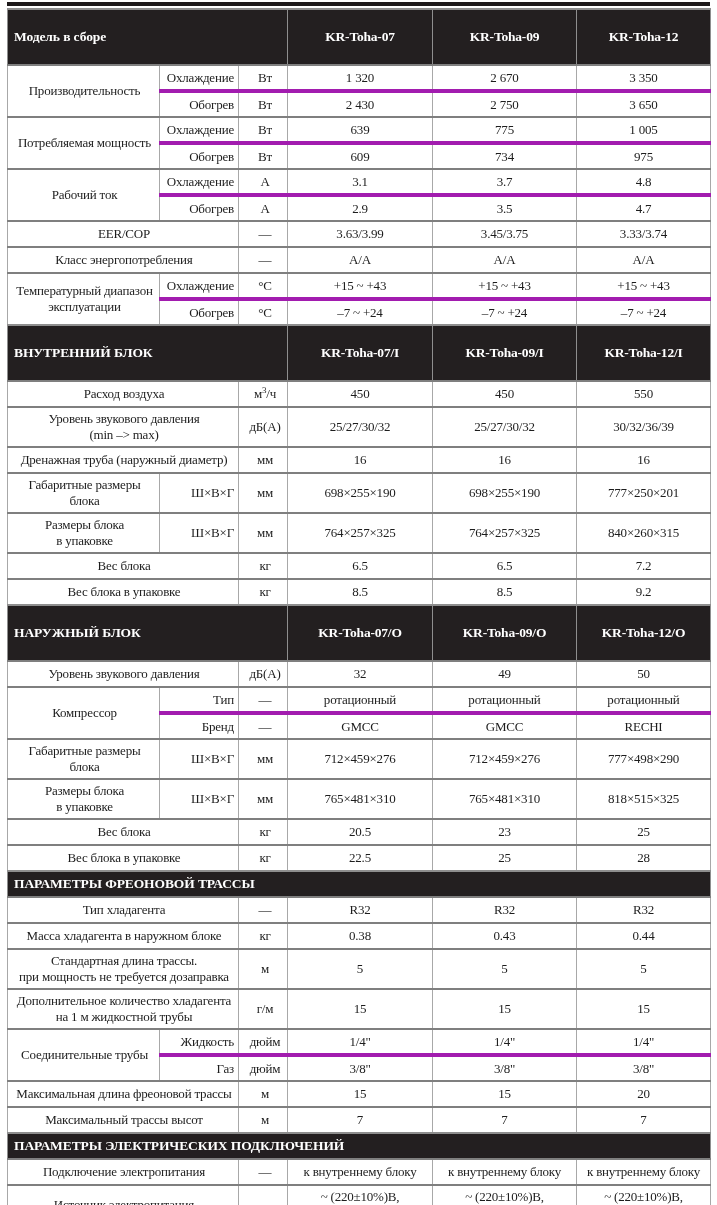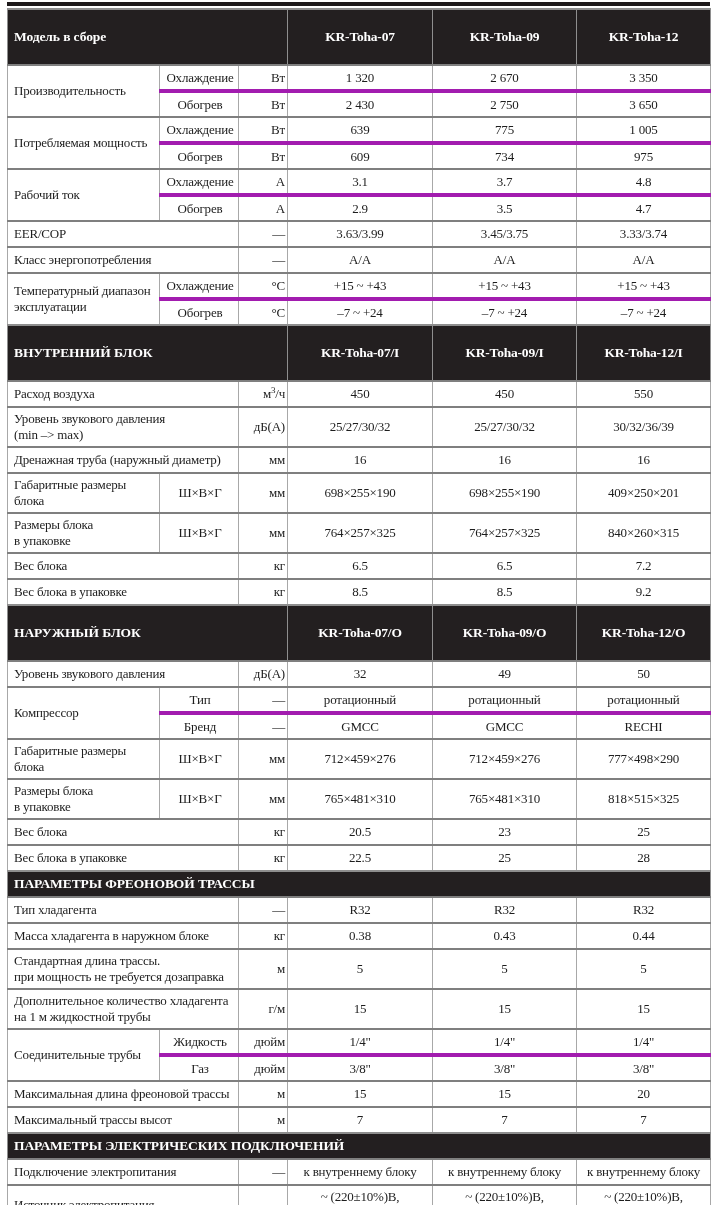--- a/index.html
+++ b/index.html
@@ -35,30 +35,30 @@
     font-size: 13px;
     line-height: 16px;
     color: #1d1d1d;
     vertical-align: middle;
     overflow: hidden;
   }
   tr { height: 26px; }
   tr.major > td { border-top: 2px solid #7f7f7f; }
   tr.minor > td { border-top: 4px solid #a21caf; }
   td.lbl {
-    text-align: left;
+    text-align: center;
     padding: 3px 4px 3px 6px;
     white-space: pre-line;
   }
   td.sub {
+    text-align: right;
+    padding: 3px 4px 3px 6px;
+  }
+  td.unit {
     text-align: center;
-    padding: 3px 4px 3px 6px;
-  }
-  td.unit {
-    text-align: right;
     padding: 3px 2px 3px 6px;
   }
   td.val {
     text-align: center;
     padding: 3px 2px;
     white-space: pre-line;
   }
   sup { font-size: 9px; line-height: 0; }
   tr.band { height: 26px; }
   tr.band > td {
@@ -203,21 +203,21 @@
           <td class="val">16</td>
           <td class="val">16</td>
         </tr>
         <tr class="major">
           <td class="lbl">Габаритные размеры
 блока</td>
           <td class="sub">Ш×В×Г</td>
           <td class="unit">мм</td>
           <td class="val">698×255×190</td>
           <td class="val">698×255×190</td>
-          <td class="val">409×250×201</td>
+          <td class="val">777×250×201</td>
         </tr>
         <tr class="major">
           <td class="lbl">Размеры блока
 в упаковке</td>
           <td class="sub">Ш×В×Г</td>
           <td class="unit">мм</td>
           <td class="val">764×257×325</td>
           <td class="val">764×257×325</td>
           <td class="val">840×260×315</td>
         </tr>

